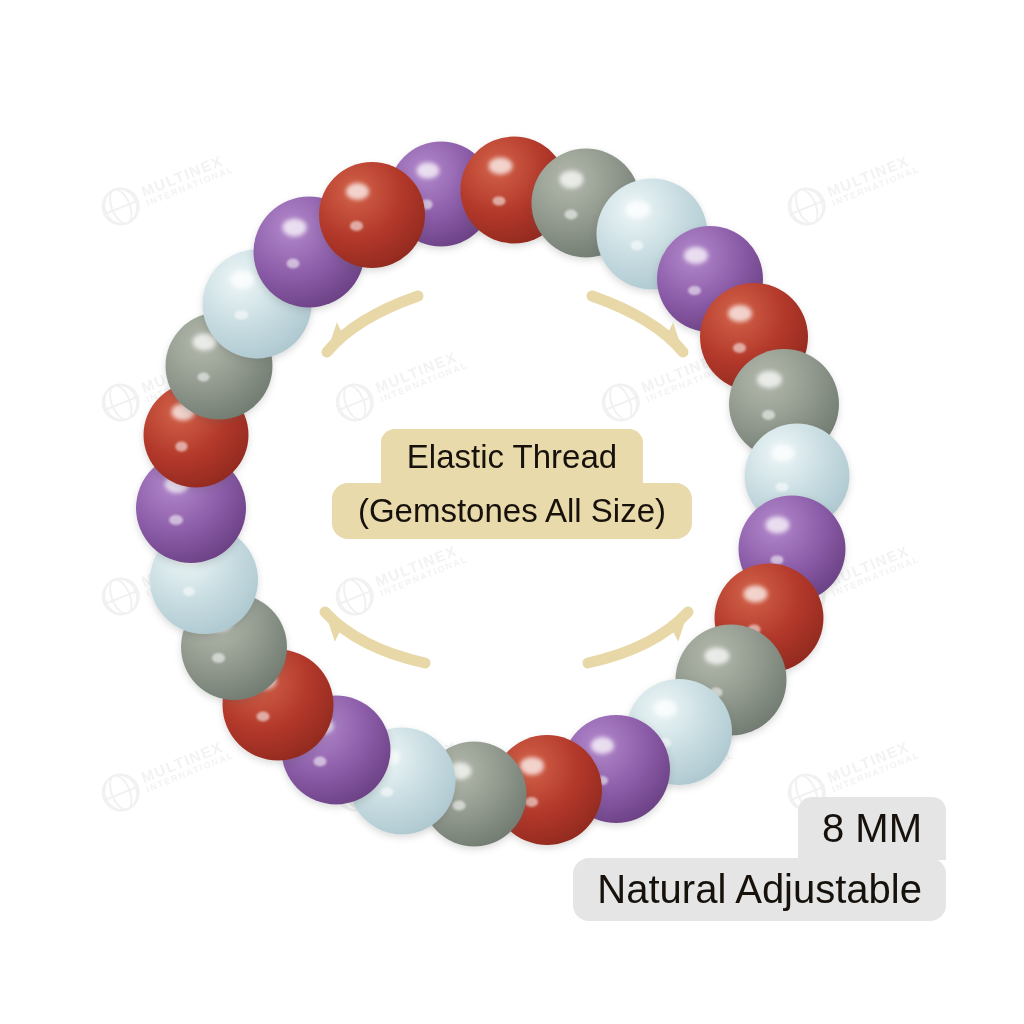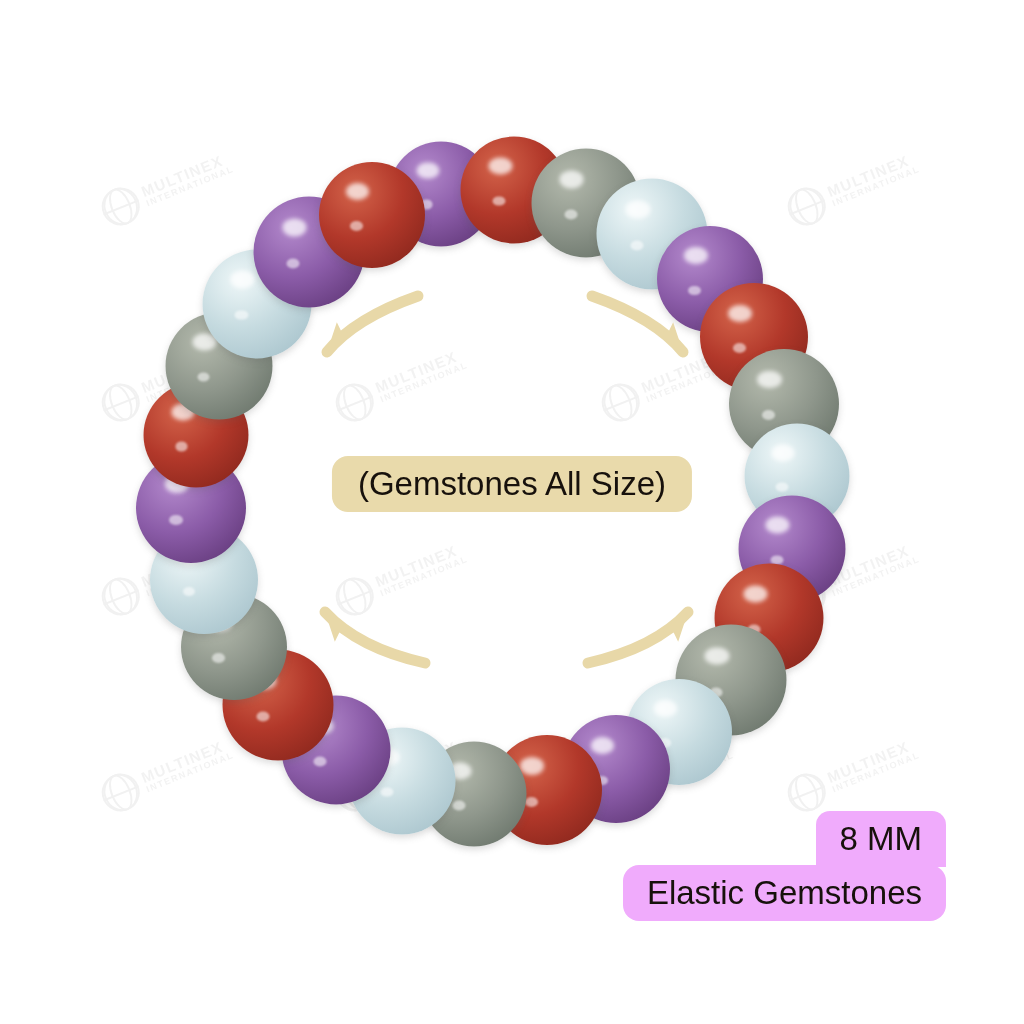--- a/index.html
+++ b/index.html
@@ -78,23 +78,23 @@
   }
   #badgeL1{border-radius:14px 14px 0 0;margin-bottom:-2px;}
   #badgeL2{border-radius:16px;}
 
   #cornerBadge{
     position:absolute;right:78px;bottom:103px;
     display:flex;flex-direction:column;align-items:flex-end;
     z-index:6;
   }
   .cbadge-line{
-    background:#f0abfc;
+    background:#e5e5e5;
     color:#17110c;
-    font-size:33px;
+    font-size:40px;
     line-height:1;
     padding:11px 24px 12px;
     white-space:nowrap;
   }
   #cbL1{border-radius:14px 14px 0 0;margin-bottom:-2px;}
   #cbL2{border-radius:16px;}
 </style>
 </head>
 <body>
 
@@ -325,21 +325,22 @@
         <path d="M 592 296 Q 655 318 683 352" fill="none" stroke="#e8d8a8" stroke-width="11" stroke-linecap="round"></path>
         <polygon points="0,0 -30,-9 -25,0 -30,9" fill="#e8d8a8" transform="translate(683,352) rotate(55)"></polygon>
         <path d="M 425 663 Q 358 648 325 612" fill="none" stroke="#e8d8a8" stroke-width="11" stroke-linecap="round"></path>
         <polygon points="0,0 -30,-9 -25,0 -30,9" fill="#e8d8a8" transform="translate(325,612) rotate(-125)"></polygon>
         <path d="M 588 663 Q 655 648 688 612" fill="none" stroke="#e8d8a8" stroke-width="11" stroke-linecap="round"></path>
         <polygon points="0,0 -30,-9 -25,0 -30,9" fill="#e8d8a8" transform="translate(688,612) rotate(-55)"></polygon>
       </g>
   </svg>
 
   <div id="centerBadge">
+    <div class="badge-line" id="badgeL1">Elastic Thread</div>
     <div class="badge-line" id="badgeL2">(Gemstones All Size)</div>
   </div>
 
   <div id="cornerBadge">
     <div class="cbadge-line" id="cbL1">8 MM</div>
-    <div class="cbadge-line" id="cbL2">Elastic Gemstones</div>
+    <div class="cbadge-line" id="cbL2">Natural Adjustable</div>
   </div>
 
 </div>
 
 </body></html>

